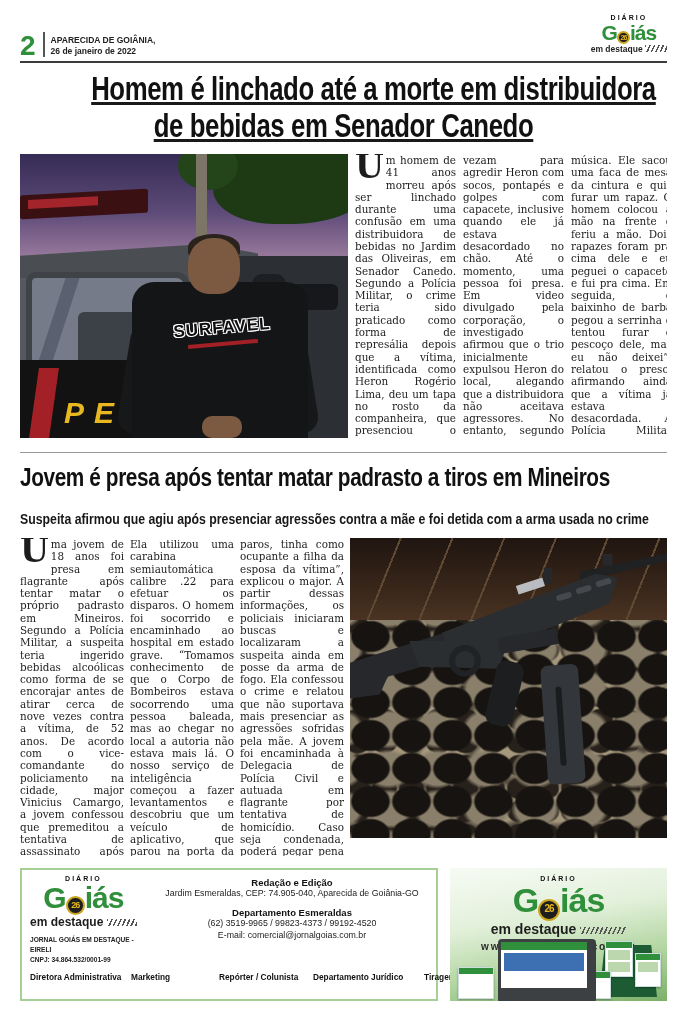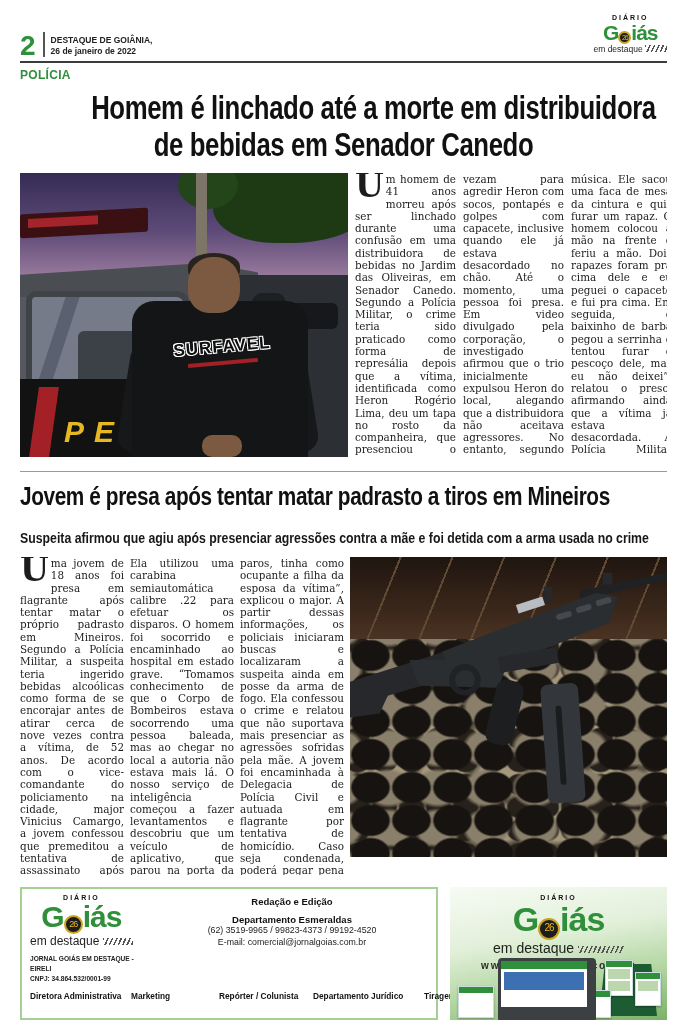--- a/index.html
+++ b/index.html
@@ -14,31 +14,31 @@
   .head-loc{font-size:8.5px;font-weight:bold;line-height:1.3;color:#222;padding-bottom:1px;}
   .logo-top{margin-left:auto;text-align:center;padding-bottom:2px;}
   .rule-dark{border:0;border-top:2px solid #3c3c3c;margin:3px 0 0 0;}
   .section-label{font-size:12px;font-weight:bold;color:#2f8f3b;letter-spacing:.3px;margin-top:5px;}
 
   
   .logo{display:inline-block;text-align:center;line-height:1;}
   .logo .diario{font-size:7px;font-weight:bold;color:#111;letter-spacing:2px;display:block;margin-bottom:1px;}
   .logo .gname{font-weight:bold;color:#2f8f3b;letter-spacing:-1px;}
   .logo .badge{display:inline-block;background:#1d1d1d;border-radius:50%;color:#e8b820;
-               font-weight:normal;text-align:center;vertical-align:baseline;
+               font-weight:bold;text-align:center;vertical-align:baseline;
                border:2px solid #caa41e;box-sizing:border-box;}
-  .logo .tagline{display:block;font-weight:normal;color:#1d1d1d;}
+  .logo .tagline{display:block;font-weight:bold;color:#1d1d1d;}
   .hatch{display:inline-block;height:7px;vertical-align:baseline;
          background:repeating-linear-gradient(115deg,#555 0 1.5px,transparent 1.5px 4px);}
   .logo-sm .gname{font-size:21px;}
   .logo-sm .badge{width:13px;height:13px;font-size:7px;line-height:9px;}
   .logo-sm .tagline{font-size:8.5px;margin-top:1px;}
 
   
-  .h1block{margin-top:8px;text-align:center;}
+  .h1block{margin-top:8px;text-align:center;text-decoration:underline;}
   .h1line{display:block;font-size:33px;font-weight:bold;color:#111;letter-spacing:-.5px;
           white-space:nowrap;transform:scaleX(.78);transform-origin:center;line-height:1.12;}
   .banner{margin-top:9px;background:#b01117;height:23px;display:flex;align-items:center;justify-content:center;}
   .banner span{color:#fff;font-weight:bold;font-size:13.5px;white-space:nowrap;
                transform:scaleX(.85);transform-origin:center;}
 
   
   .row1{margin-top:9px;display:flex;gap:7px;height:284px;overflow:hidden;}
   .col{width:101px;flex:0 0 auto;font-family:"DejaVu Serif",serif;font-size:10.4px;
        line-height:12.3px;text-align:justify;color:#1c1c1c;overflow:hidden;height:100%;}
@@ -141,33 +141,32 @@
 </head>
 <body>
 
 <div class="page">
   <div class="content">
 
     <div class="masthead">
       <span class="pagenum">2</span>
       <span class="head-div"></span>
       <span class="head-loc">
-        <span>DESTAQUE DE GOIÂNIA,</span><br>
+        <span>APARECIDA DE GOIÂNIA,</span><br>
         <span>26 de janeiro de 2022</span>
       </span>
       <span class="logo-top">
         <span class="logo logo-sm">
           <span class="diario">DIÁRIO</span>
           <span class="gname"><span>G</span><span class="badge">26</span><span>iás</span></span>
           <span class="tagline"><span>em destaque</span> <span class="hatch" style="width:22px"></span></span>
         </span>
       </span>
     </div>
     <hr class="rule-dark">
-    <div class="section-label">POLÍCIA</div>
 
     <div class="h1block">
       <span class="h1line">Homem é linchado até a morte em distribuidora</span>
       <span class="h1line">de bebidas em Senador Canedo</span>
     </div>
 
     <div class="row1">
       <div class="photo1">
         <div class="p1-sky"></div>
         <div class="p1-tree"></div>
@@ -239,20 +238,21 @@
               <span class="gname"><span>G</span><span class="badge">26</span><span>iás</span></span>
               <span class="tagline"><span>em destaque</span> <span class="hatch" style="width:30px"></span></span>
             </span>
             <div class="fb-company">
               <span>JORNAL GOIÁS EM DESTAQUE - EIRELI</span><br>
               <span>CNPJ: 34.864.532/0001-99</span>
             </div>
           </div>
           <div class="fb-center">
             <div class="fb-title">Redação e Edição</div>
+            <div class="fb-line">Jardim Esmeraldas, CEP: 74.905-040, Aparecida de Goiânia-GO</div>
             <div class="fb-gap"></div>
             <div class="fb-title">Departamento Esmeraldas</div>
             <div class="fb-line">(62) 3519-9965 / 99823-4373 / 99192-4520</div>
             <div class="fb-line">E-mail: comercial@jornalgoias.com.br</div>
           </div>
         </div>
         <div class="staff">
           <div>
             <div class="role">Diretora Administrativa</div>
 

